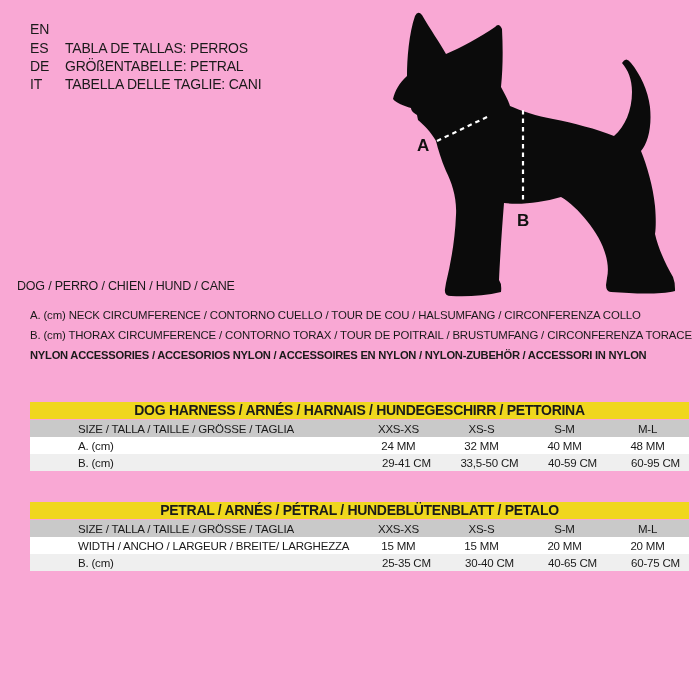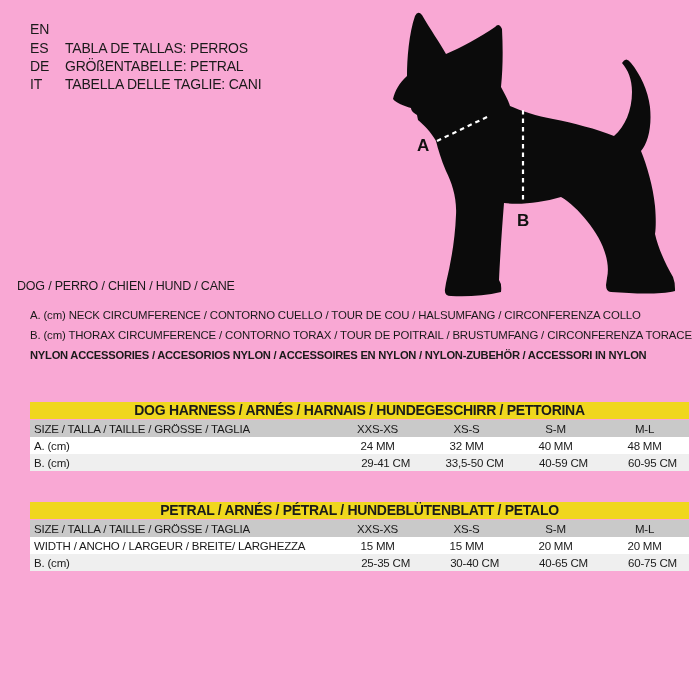--- a/index.html
+++ b/index.html
@@ -24,21 +24,21 @@
   .measures{position:absolute;left:30px;top:309px;width:660px;}
   .m-line{height:20px;font-size:11.4px;letter-spacing:-0.15px;white-space:nowrap;}
   .m-line.nylon{font-weight:bold;font-size:11.2px;letter-spacing:-0.25px;}
 
   
   .sizetable{position:absolute;left:30px;width:659px;}
   .tbl-1{top:402px;}
   .tbl-2{top:502px;}
   .tbl-header{height:16.5px;background:#F0D71E;display:flex;align-items:center;justify-content:center;
               font-weight:bold;font-size:14px;letter-spacing:-0.3px;white-space:nowrap;margin-bottom:1.5px;}
-  .t-row{display:flex;height:17.1px;align-items:center;font-size:11.5px;letter-spacing:-0.2px;}
+  .t-row{display:flex;height:17.1px;align-items:center;font-size:11.5px;letter-spacing:-0.2px;padding-left:44px;}
   .t-row.gray{background:#C9C9C9;}
   .t-row.white{background:#FFFFFF;}
   .t-row.light{background:#EFEFEF;gap:16px;}
   .t-label{width:46%;flex:0 0 46%;padding-left:4px;box-sizing:border-box;text-align:left;white-space:nowrap;}
   .t-val{flex:1;text-align:center;white-space:nowrap;}
 </style>
 </head>
 <body>
 
 <div class="stage">

